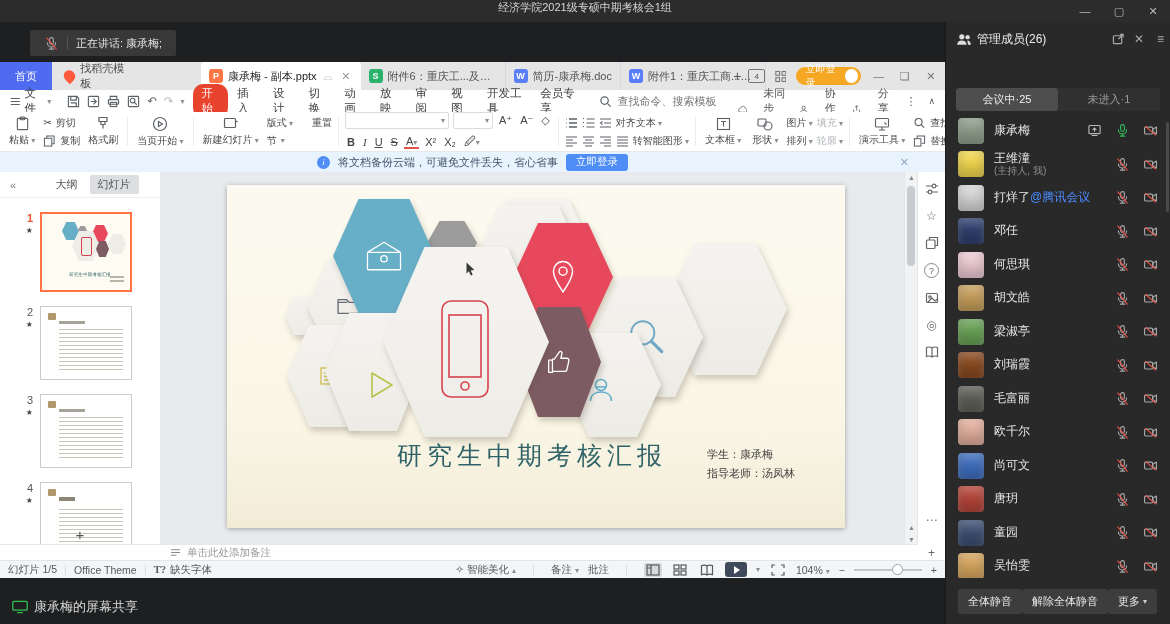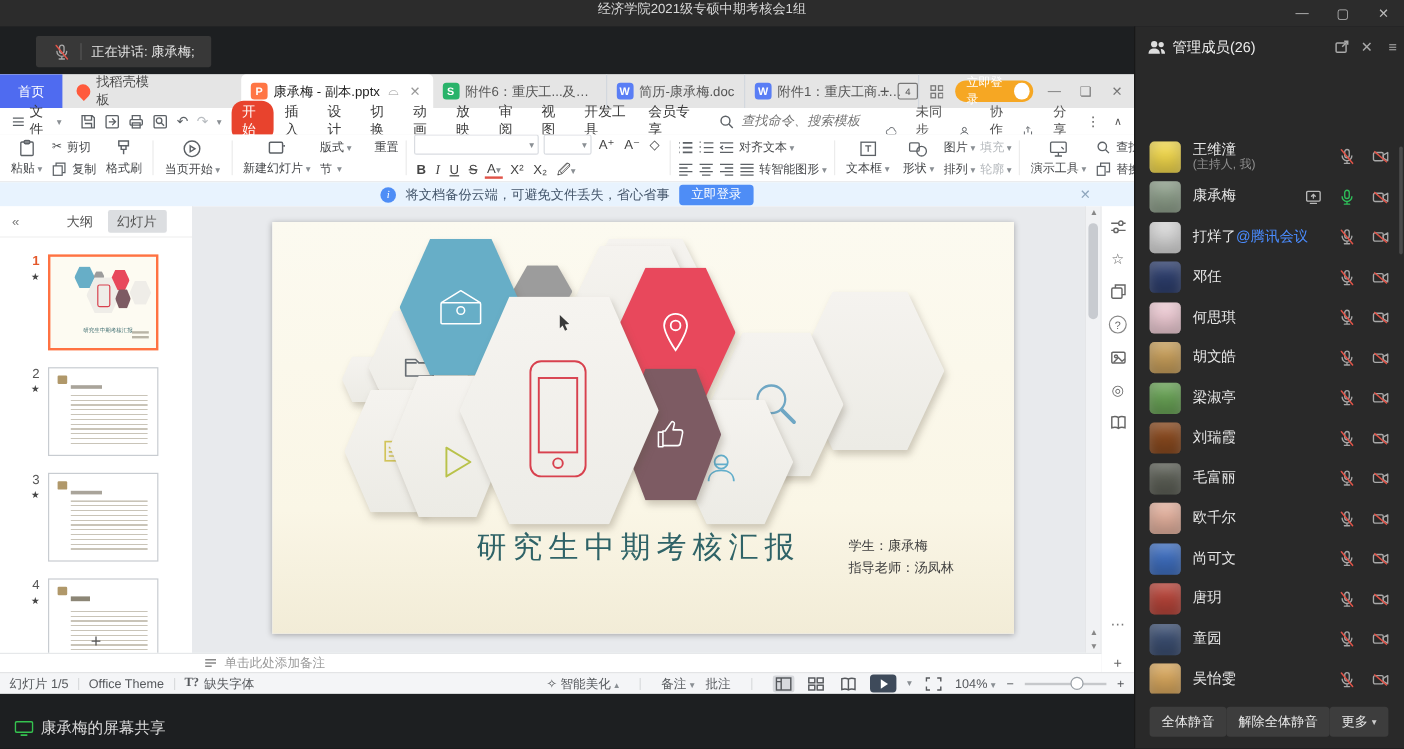--- a/index.html
+++ b/index.html
@@ -42,21 +42,21 @@
 
   
   #menubar{position:absolute;left:0;top:28px;width:945px;height:22px;background:#fff;display:flex;align-items:center;font-size:11.5px;color:#3c3c3c;border-bottom:1px solid #f0f0f0;}
   #filebtn{display:flex;align-items:center;gap:4px;padding:0 8px 0 10px;}
   .qbar{display:flex;align-items:center;gap:7px;padding:0 8px;color:#5c6166;}
   .qi{width:13px;height:13px;color:#5c6166;}
   #menuitems{display:flex;align-items:center;}
   #menuitems .mi-item{padding:2px 9px;border-radius:10px;}
   #menuitems .mi-item.active{background:var(--menuactive);color:#fff;}
   #menusearch{display:flex;align-items:center;gap:4px;margin-left:14px;color:#9aa0a6;}
-  #menusearch input{border:none;outline:none;background:transparent;font-size:11px;color:#9aa0a6;width:118px;font-style:italic;}
+  #menusearch input{border:none;outline:none;background:transparent;font-size:11px;color:#9aa0a6;width:118px;}
   #menubar-right{margin-left:auto;display:flex;align-items:center;gap:12px;padding-right:10px;color:#555;font-size:11px;}
   .mbr{display:flex;align-items:flex-end;gap:16px;}
 
   
   #ribbon{position:absolute;left:0;top:50px;width:945px;height:40px;background:#fff;border-bottom:1px solid #e6e8ea;
           display:flex;align-items:stretch;gap:5px;padding:2px 6px;font-size:10px;color:#46484b;overflow:hidden;box-sizing:border-box;}
   .rbig{display:flex;flex-direction:column;align-items:center;justify-content:center;gap:2px;padding:0 3px;white-space:nowrap;}
   .rcol{display:flex;flex-direction:column;justify-content:center;gap:4px;}
   .rsm{display:flex;align-items:center;gap:4px;white-space:nowrap;color:#46484b;}
   .rdiv{width:1px;background:#ececec;margin:3px 1px;flex:0 0 auto;}
@@ -754,60 +754,64 @@
         <svg width="13" height="12" viewBox="0 0 14 13" fill="none" stroke="#aaa" stroke-width="1.3">
             <rect x="1.5" y="3" width="9" height="8.5" rx="1"></rect>
             <path d="M7 6.5L12 1.5M8.8 1.5H12v3.2"></path>
           </svg>
         <span>✕</span>
         <span style="margin-left:4px">≡</span>
       </div>
     </div>
 
 
+    <div id="ptabs">
+      <div class="ptab active">会议中·25</div>
+      <div class="ptab">未进入·1</div>
+    </div>
 
     <div id="mlist">
-
-        <div class="mrow">
-          <div class="avatar" style="background: rgb(243, 217, 77);"></div>
-          <div class="mname">
-            <div class="n1"><span>王维潼</span></div>
-            <div class="n2">(主持人, 我)</div>
-          </div>
-          <div class="micons">
-
-            <svg class="mi" viewBox="0 0 24 24" fill="none" stroke="#a8a8a8" stroke-width="1.8" stroke-linecap="round">
-              <rect x="9" y="2.5" width="6" height="11" rx="3"></rect>
-              <path d="M5.5 11a6.5 6.5 0 0 0 13 0M12 17.5V21M8.5 21h7"></path>
-              <line x1="4.5" y1="3" x2="19.5" y2="21" stroke="var(--slashred)" stroke-width="2"></line>
-            </svg>
-            <svg class="mi" viewBox="0 0 24 24" fill="none" stroke="#a8a8a8" stroke-width="1.8" stroke-linejoin="round">
-              <rect x="2.5" y="6.5" width="13" height="11" rx="2"></rect>
-              <path d="M15.5 10l6-3.5v11l-6-3.5z"></path>
-              <line x1="3.5" y1="5" x2="20.5" y2="19.5" stroke="var(--slashred)" stroke-width="2"></line>
-            </svg>
-          </div>
-        </div>
 
         <div class="mrow">
           <div class="avatar" style="background: rgb(143, 160, 140);"></div>
           <div class="mname">
             <div class="n1"><span>康承梅</span></div>
 
           </div>
           <div class="micons">
             <svg class="mi" viewBox="0 0 24 24" fill="none" stroke="#b9b9b9" stroke-width="1.8" stroke-linecap="round">
               <rect x="3" y="4" width="18" height="13" rx="1.5"></rect>
               <path d="M12 13V8M9.5 10.5L12 8l2.5 2.5M8 20h8"></path>
             </svg>
             <svg class="mi" viewBox="0 0 24 24" fill="none" stroke="var(--micgreen)" stroke-width="1.8" stroke-linecap="round">
               <rect x="9" y="2.5" width="6" height="11" rx="3"></rect>
               <path d="M5.5 11a6.5 6.5 0 0 0 13 0M12 17.5V21M8.5 21h7"></path>
             </svg>
 
+            <svg class="mi" viewBox="0 0 24 24" fill="none" stroke="#a8a8a8" stroke-width="1.8" stroke-linejoin="round">
+              <rect x="2.5" y="6.5" width="13" height="11" rx="2"></rect>
+              <path d="M15.5 10l6-3.5v11l-6-3.5z"></path>
+              <line x1="3.5" y1="5" x2="20.5" y2="19.5" stroke="var(--slashred)" stroke-width="2"></line>
+            </svg>
+          </div>
+        </div>
+
+        <div class="mrow">
+          <div class="avatar" style="background: rgb(243, 217, 77);"></div>
+          <div class="mname">
+            <div class="n1"><span>王维潼</span></div>
+            <div class="n2">(主持人, 我)</div>
+          </div>
+          <div class="micons">
+
+            <svg class="mi" viewBox="0 0 24 24" fill="none" stroke="#a8a8a8" stroke-width="1.8" stroke-linecap="round">
+              <rect x="9" y="2.5" width="6" height="11" rx="3"></rect>
+              <path d="M5.5 11a6.5 6.5 0 0 0 13 0M12 17.5V21M8.5 21h7"></path>
+              <line x1="4.5" y1="3" x2="19.5" y2="21" stroke="var(--slashred)" stroke-width="2"></line>
+            </svg>
             <svg class="mi" viewBox="0 0 24 24" fill="none" stroke="#a8a8a8" stroke-width="1.8" stroke-linejoin="round">
               <rect x="2.5" y="6.5" width="13" height="11" rx="2"></rect>
               <path d="M15.5 10l6-3.5v11l-6-3.5z"></path>
               <line x1="3.5" y1="5" x2="20.5" y2="19.5" stroke="var(--slashred)" stroke-width="2"></line>
             </svg>
           </div>
         </div>
 
         <div class="mrow">
           <div class="avatar" style="background: rgb(217, 217, 217);"></div>

